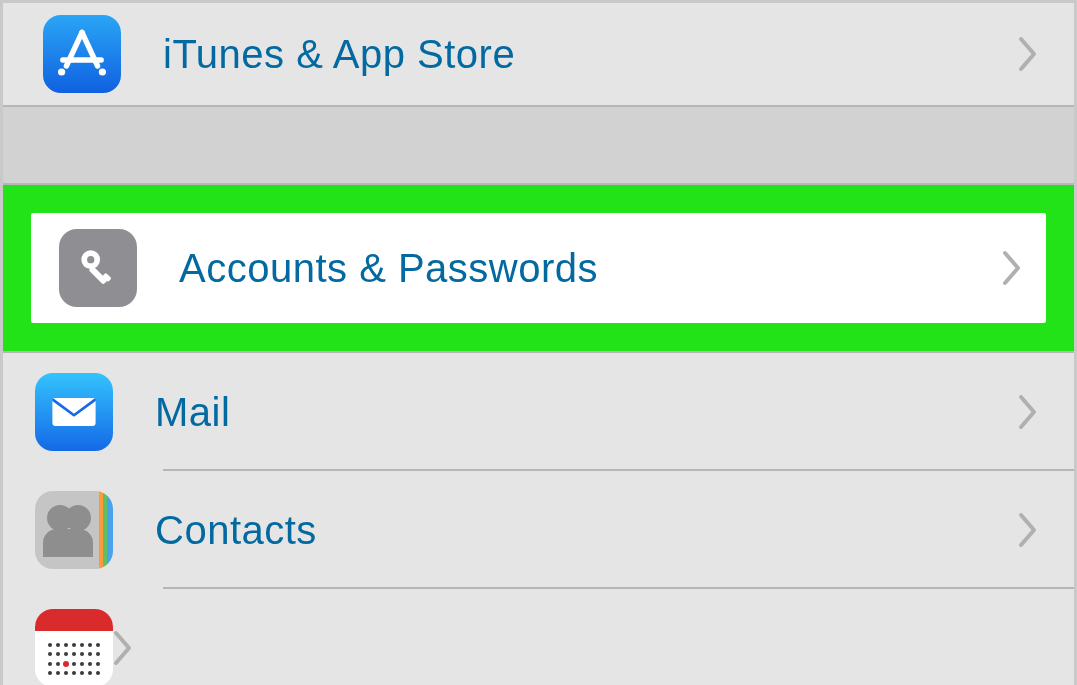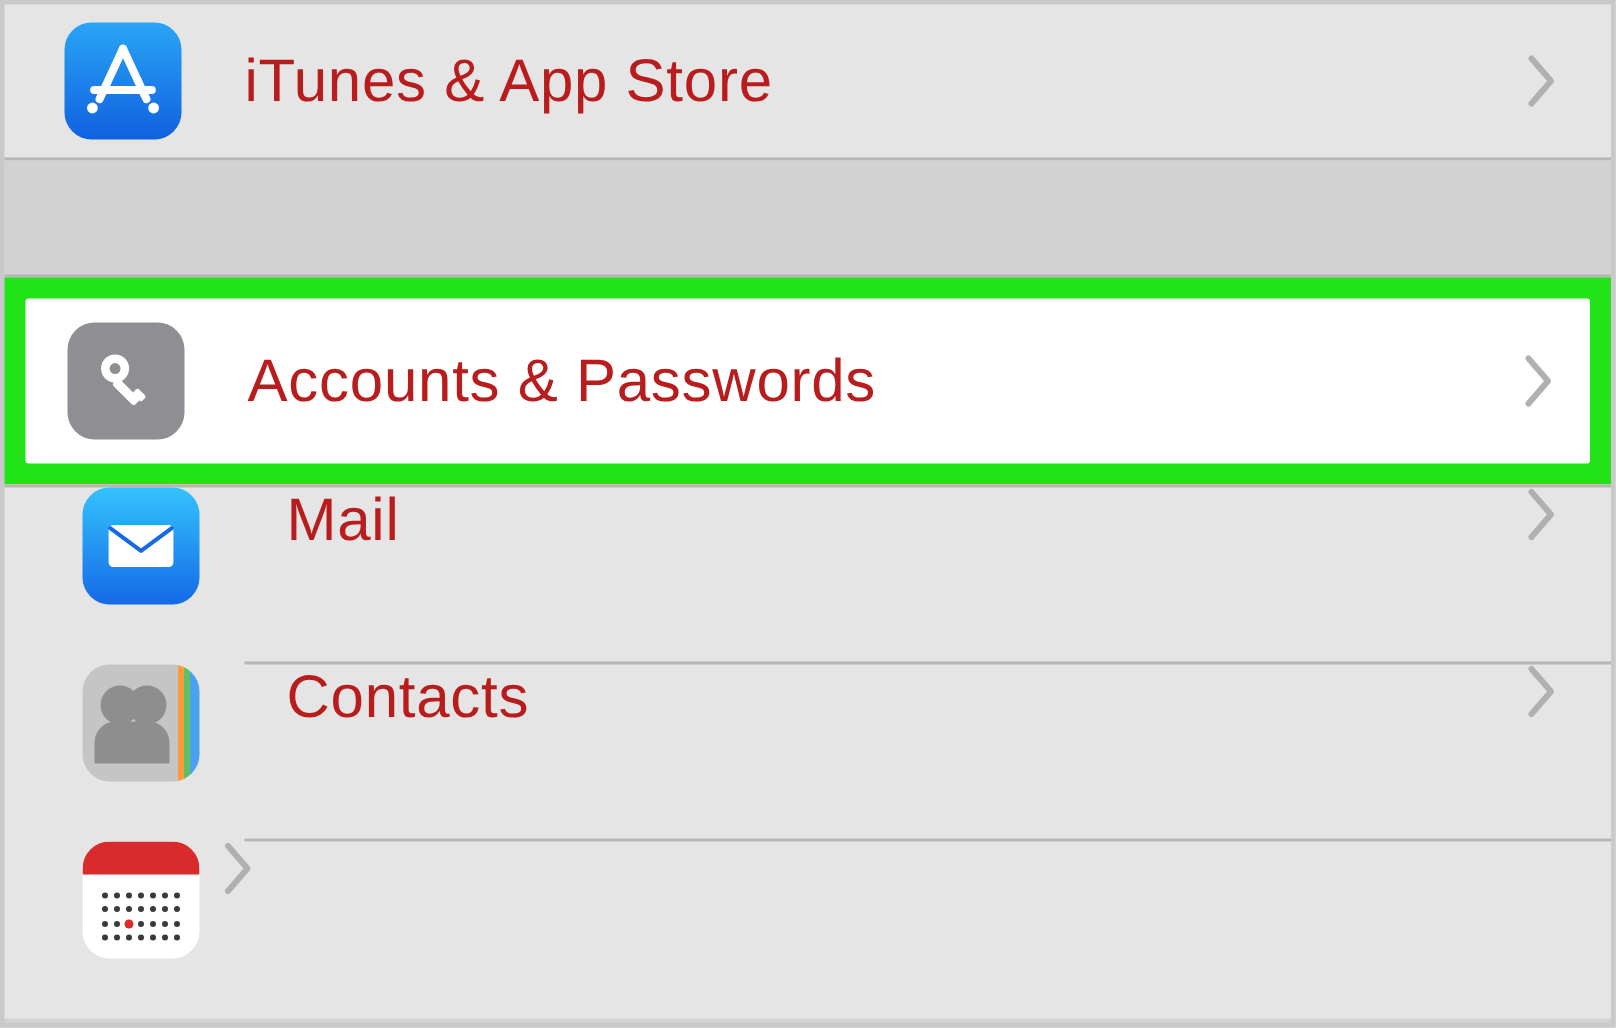--- a/index.html
+++ b/index.html
@@ -33,56 +33,56 @@
   
   .gap {
     height: 78px;
     background: #d2d2d2;
     border-bottom: 2px solid #b6b6b6;
   }
 
   
   .highlight-wrap {
     background: #22e218;
-    padding: 14px;
+    padding: 28px;
   }
   .row-accounts {
     display: flex;
     align-items: center;
     background: #ffffff;
     border-radius: 2px;
     height: 110px;
     padding: 0 24px 0 28px;
   }
 
   
   .group-lower {
     background: #e5e5e5;
     border-top: 2px solid #b6b6b6;
   }
   .row-lower {
     display: flex;
+    align-items: center;
     height: 118px;
-    padding: 0 36px 0 52px;
-    position: relative;
-    gap: 16px;
+    padding: 0 36px 0 32px;
+    position: relative;
   }
   .row-lower:not(:last-child)::after {
     content: "";
     position: absolute;
     left: 160px; right: 0; bottom: 0;
     height: 2px;
     background: #b6b6b6;
   }
 
   
   .label {
     font-size: 40px;
     font-weight: 400;
-    color: #b91c1c;
+    color: #0369a1;
     letter-spacing: 0.5px;
     margin-left: 42px;
     flex: 1;
   }
   .chevron {
     width: 20px; height: 36px;
     color: #b0b0b0;
     flex-shrink: 0;
   }
   .icon {

